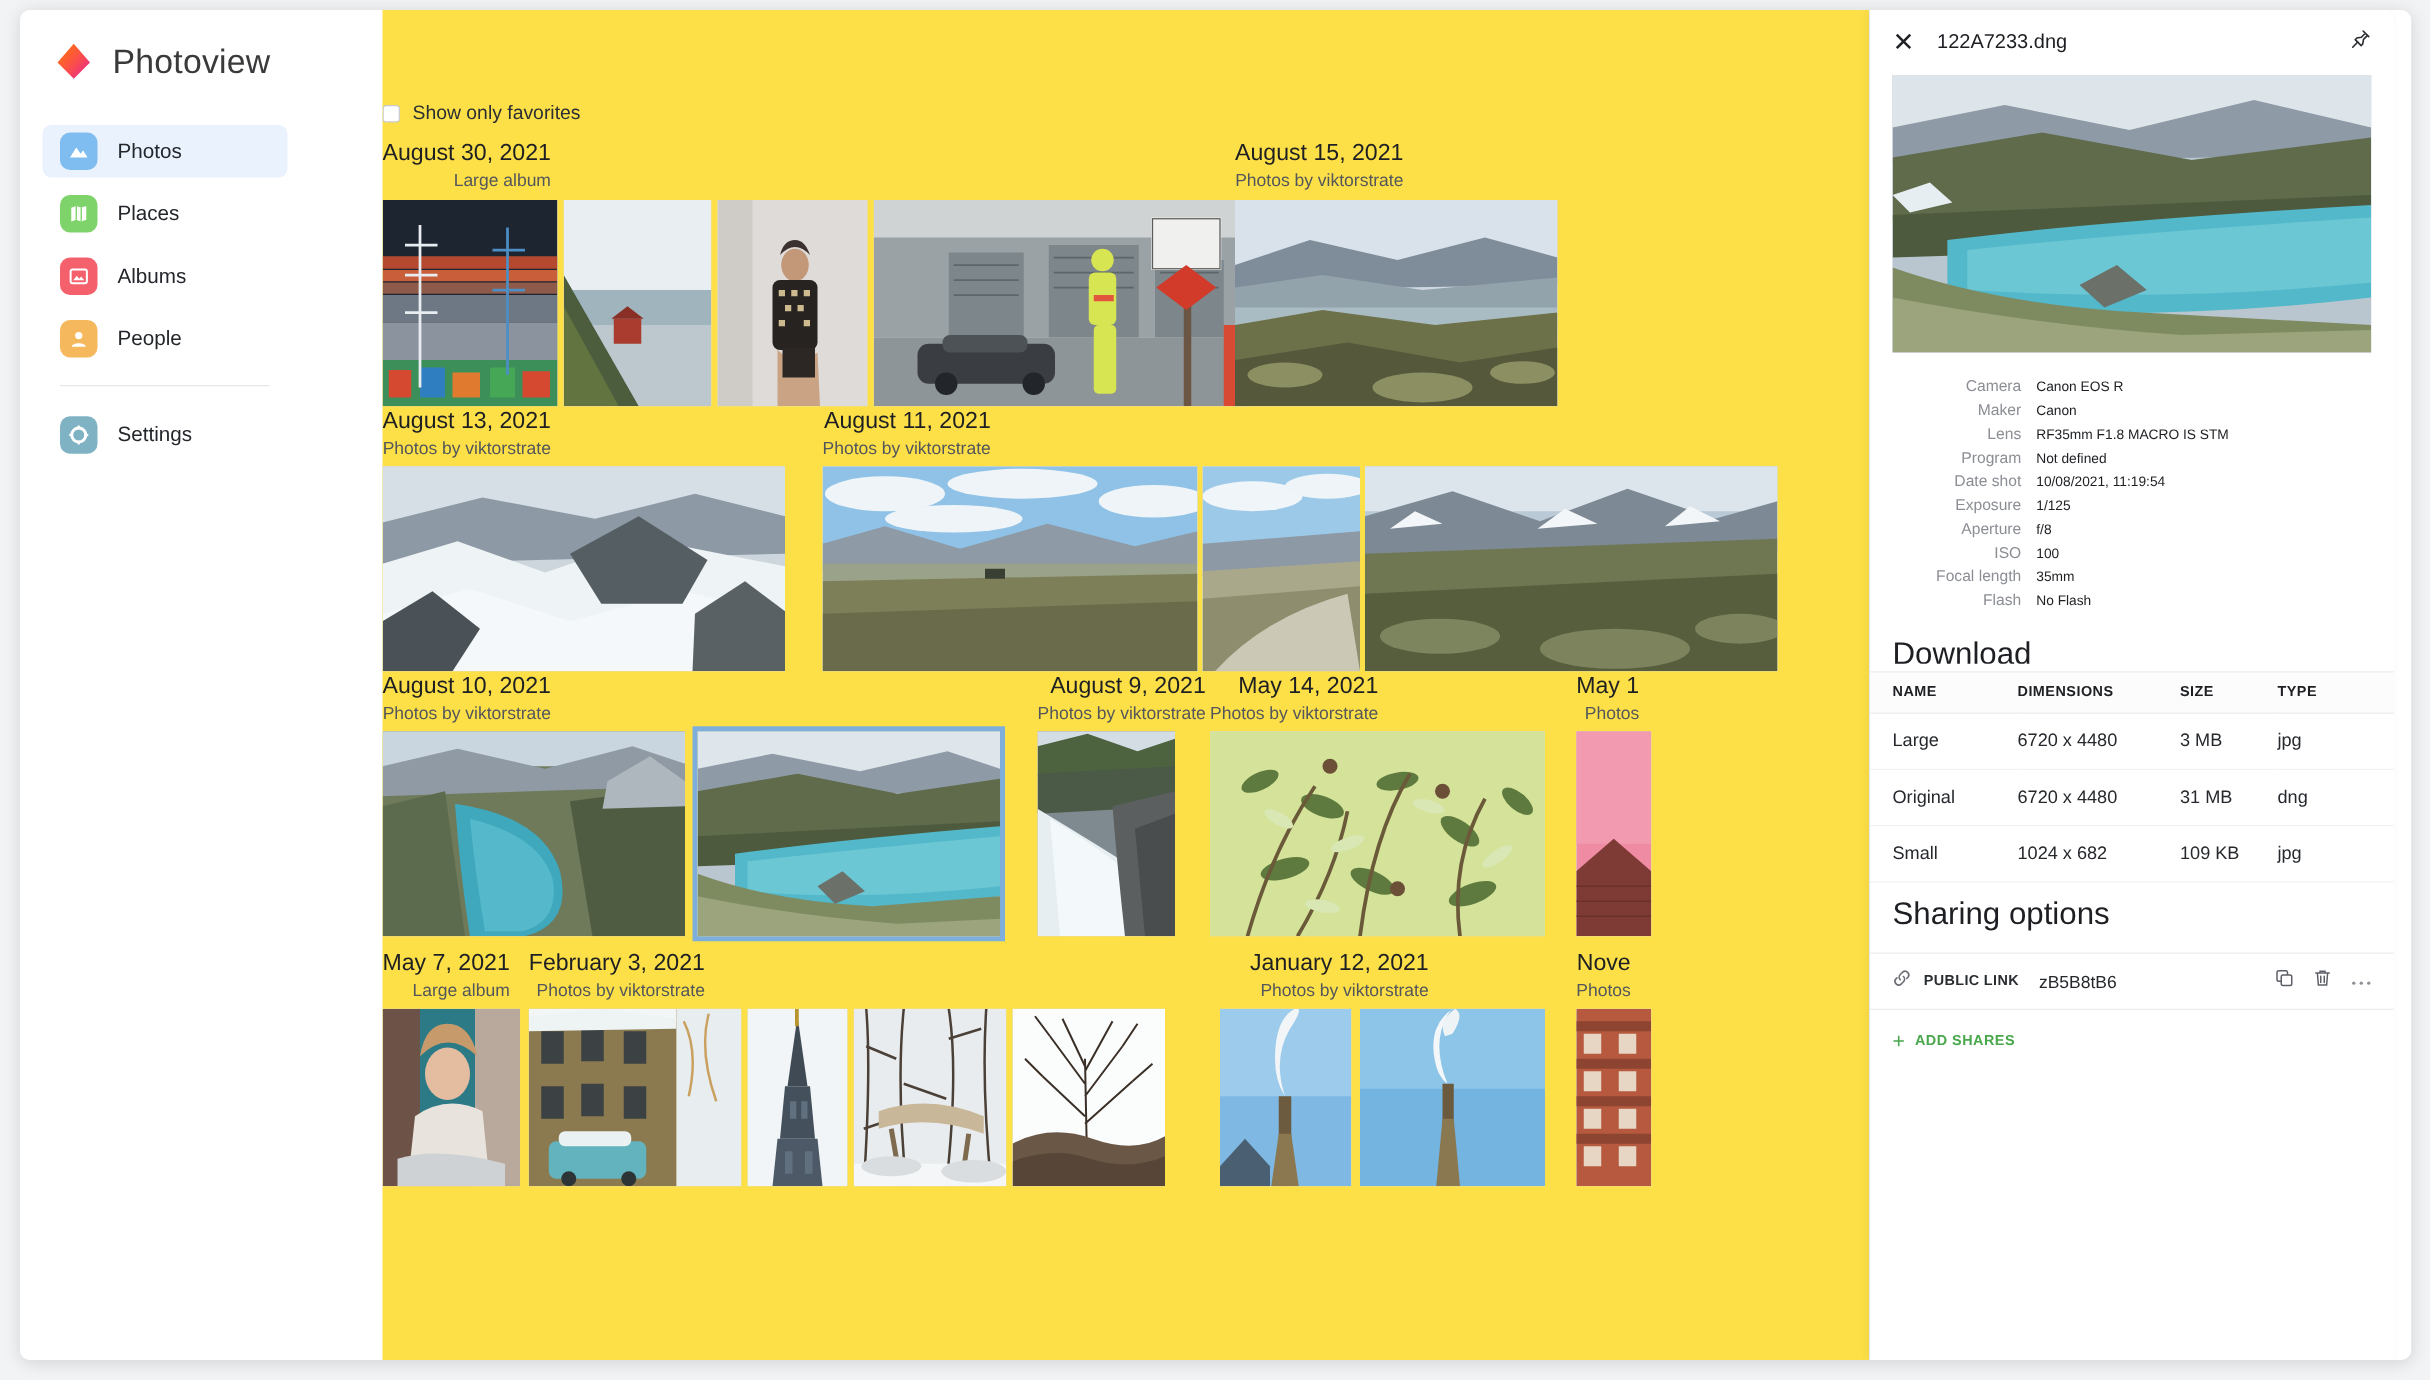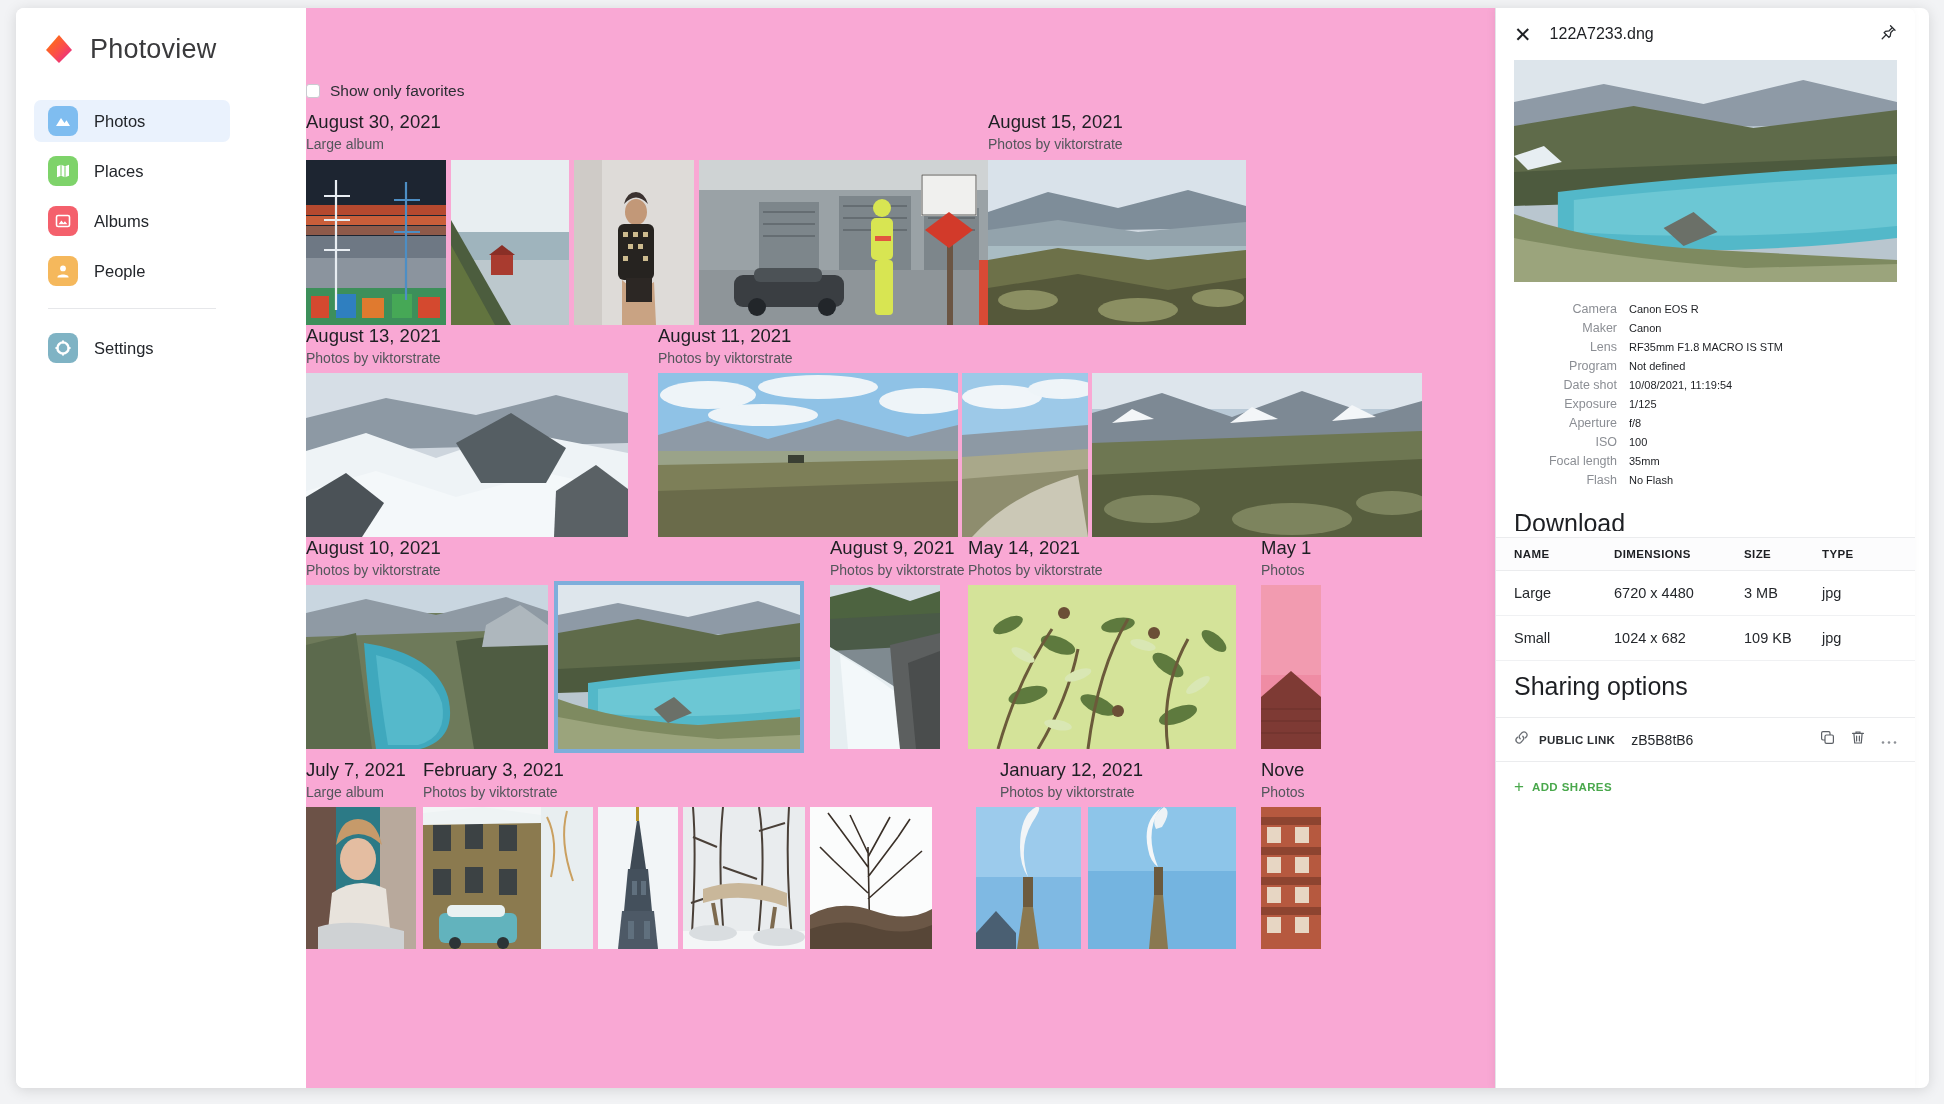--- a/index.html
+++ b/index.html
@@ -35,21 +35,21 @@
   .nav-item.active { background: #eaf2fd; }
   .nav-label { font-size: 16.5px; color: #23262b; }
   .nav-icon { width: 30px; height: 30px; border-radius: 8px; position: relative; flex: none;
               display:flex; align-items:center; justify-content:center; }
   .nav-icon svg { display:block; }
   .nav-divider { height: 1px; background: #e6e7ea; margin: 16px 14px 18px 14px; }
 
   
   #main {
     position: absolute; left: 290px; top: 0; right: 420px; height: 100%;
-    overflow: hidden; background: #f9a8d4;
+    overflow: hidden; background: #fde047; text-align: right;
   }
   .fav-row { display: flex; align-items: center; gap: 10px; padding: 74px 0 0 0; margin-left: 0; }
   .checkbox {
     width: 14px; height: 14px; border: 1px solid #c9cbd0; border-radius: 3px; background: #fff;
     flex: none;
   }
   .fav-label { font-size: 15.5px; color: #2b2e33; }
 
   .grid-wrap { position: relative; margin-top: 11px; }
 
@@ -483,21 +483,21 @@
             <path d="M0 112 L30 86 L60 112 L60 164 L0 164 Z" fill="#7e3a34"></path>
             <g stroke="#6a302b" stroke-width="1.2">
                 <path d="M0 124 h60 M0 136 h60 M0 148 h60"></path>
               </g>
           </svg>
         </div>
       </div>
 
       <div class="row" style="height:190px">
         <div class="grp-head" style="left:0;top:0">
-          <div class="grp-date">July 7, 2021</div>
+          <div class="grp-date">May 7, 2021</div>
           <div class="grp-sub">Large album</div>
         </div>
         <div class="grp-head" style="left:117px;top:0">
           <div class="grp-date">February 3, 2021</div>
           <div class="grp-sub">Photos by viktorstrate</div>
         </div>
         <div class="grp-head" style="left:694px;top:0">
           <div class="grp-date">January 12, 2021</div>
           <div class="grp-sub">Photos by viktorstrate</div>
         </div>
@@ -725,20 +725,26 @@
         </tr>
       </thead>
       <tbody>
         <tr>
           <td>Large</td>
           <td>6720 x 4480</td>
           <td>3 MB</td>
           <td>jpg</td>
         </tr>
         <tr>
+          <td>Original</td>
+          <td>6720 x 4480</td>
+          <td>31 MB</td>
+          <td>dng</td>
+        </tr>
+        <tr>
           <td>Small</td>
           <td>1024 x 682</td>
           <td>109 KB</td>
           <td>jpg</td>
         </tr>
       </tbody>
     </table>
 
     <div class="sec-title share-title">Sharing options</div>
 

